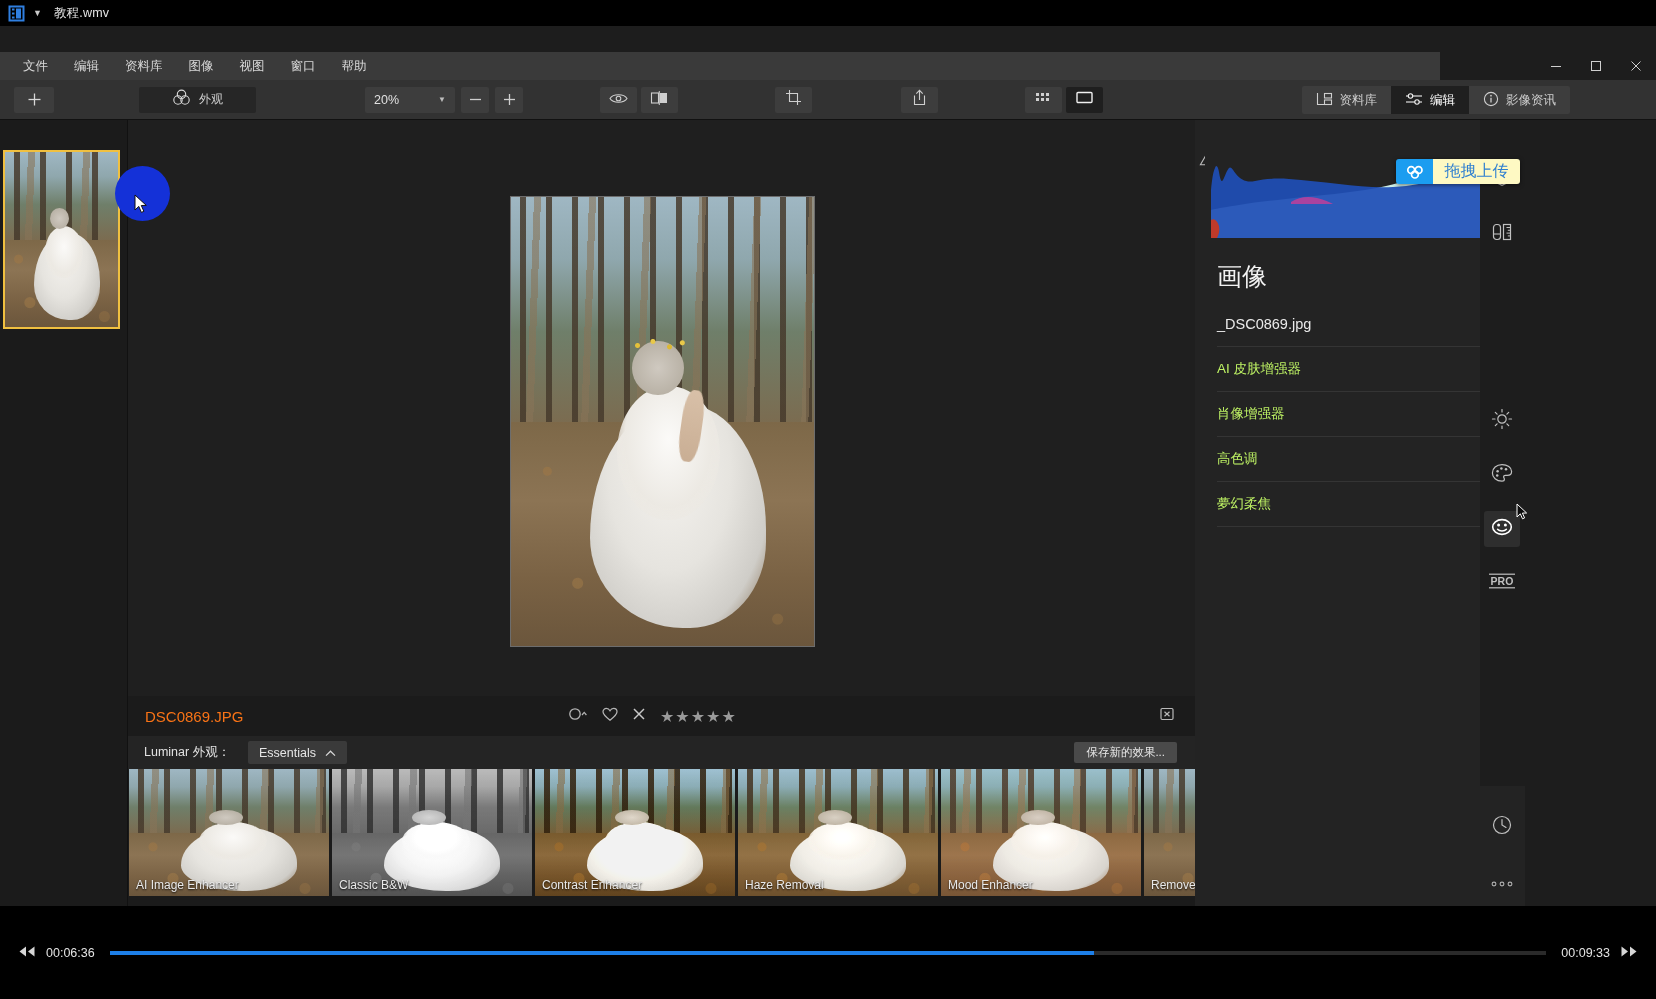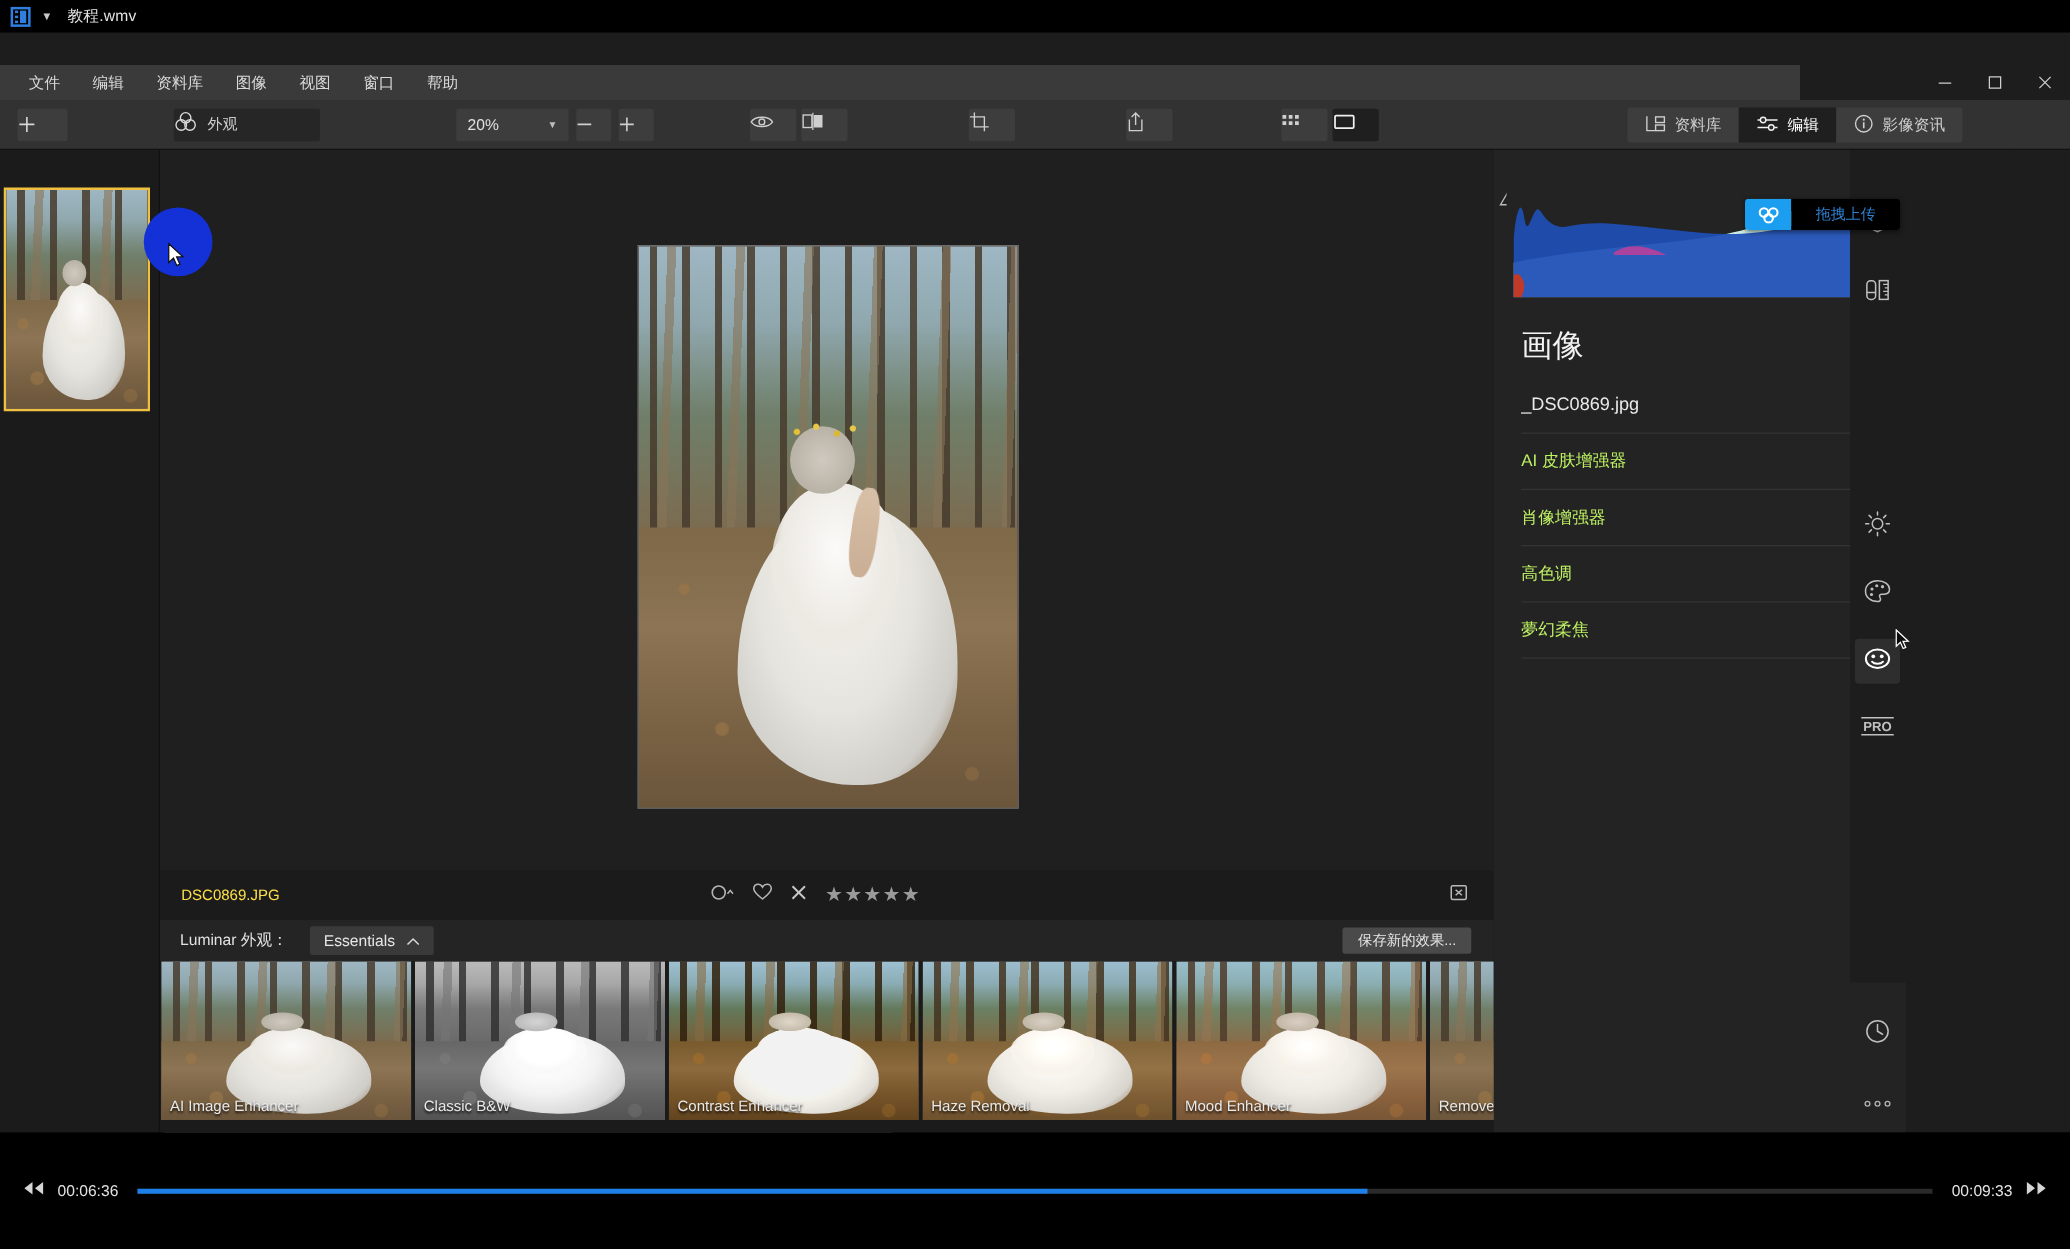--- a/index.html
+++ b/index.html
@@ -39,21 +39,21 @@
        color:#cfcfcf; font-size:12px; }
 
   
   .toolbar{
     position:absolute; left:0; top:54px; width:1656px; height:40px;
     background:#323232; border-bottom:1px solid #111;
     display:flex; align-items:center;
   }
   .tb-btn{
     height:26px; min-width:26px; background:#3d3d3d; border-radius:2px;
-    display:flex; align-items:center; justify-content:flex-start; color:#cdcdcd;
+    display:flex; align-items:center; justify-content:center; color:#cdcdcd;
     cursor:default;
   }
   .tb-btn.active{ background:#1f1f1f; color:#fff; }
   .tb-plus{ position:absolute; left:14px; width:40px; height:26px; font-size:17px; font-weight:300;}
   .tb-looks{ position:absolute; left:139px; width:117px; height:26px; gap:8px; background:#262626; }
   .tb-looks .lbl{ font-size:12px; }
   .zoombox{ position:absolute; left:365px; display:flex; align-items:center; gap:6px; }
   .zoom-sel{
     width:90px; height:26px; background:#3d3d3d; border-radius:2px;
     display:flex; align-items:center; justify-content:space-between; padding:0 9px;
@@ -145,21 +145,21 @@
       radial-gradient(circle at 88% 40%, #e8c849 0 2px, transparent 3px); }
   .ph .arm{ position:absolute; left:56%; top:43%; width:7%; height:16%;
     background:linear-gradient(180deg,#d8c0a8,#c9ae94); border-radius:40%; transform:rotate(8deg);
     filter:blur(.3px); }
 
   
   .inforow{
     position:absolute; left:128px; top:670px; width:1067px; height:40px;
     background:#1b1b1b; display:flex; align-items:center;
   }
-  .inforow .fname{ position:absolute; left:17px; font-size:12px; color:#fde047; }
+  .inforow .fname{ position:absolute; left:17px; font-size:15px; color:#f97316; }
   .rate{ position:absolute; left:440px; display:flex; align-items:center; gap:14px; }
   .star{ color:#9a9a9a; font-size:16px; letter-spacing:1px; }
   .trash{ position:absolute; right:20px; color:#b9b9b9; }
 
   
   .looksbar{
     position:absolute; left:128px; top:710px; width:1067px; height:33px;
     background:#242424; display:flex; align-items:center;
   }
   .looksbar .lbl{ position:absolute; left:16px; font-size:12.5px; color:#e2e2e2; }
@@ -210,21 +210,21 @@
   }
   .rp-row.first{ color:#eaeaea; font-size:14.5px; }
 
   
   .dragbadge{
     position:absolute; left:1396px; top:133px; width:124px; height:25px;
     display:flex; align-items:center; border-radius:3px; overflow:hidden;
     box-shadow:0 1px 4px rgba(0,0,0,.5);
   }
   .dragbadge .ic{ width:37px; height:25px; background:#1b9df0; display:flex; align-items:center; justify-content:center; }
-  .dragbadge .tx{ flex:1; height:25px; background:#000000; color:#2f7fd0; font-size:12px;
+  .dragbadge .tx{ flex:1; height:25px; background:#fef9c3; color:#2f7fd0; font-size:16px;
     display:flex; align-items:center; justify-content:center; }
 
   
   .rail{
     position:absolute; left:1480px; top:94px; width:131px; height:666px; background:#1d1d1d;
   }
   .rail-inner{ position:absolute; left:0; top:0; width:44px; height:786px; }
   .railbtn{
     position:absolute; left:4px; width:36px; height:36px; display:flex;
     align-items:center; justify-content:center; color:#b5b5b5; border-radius:3px;

